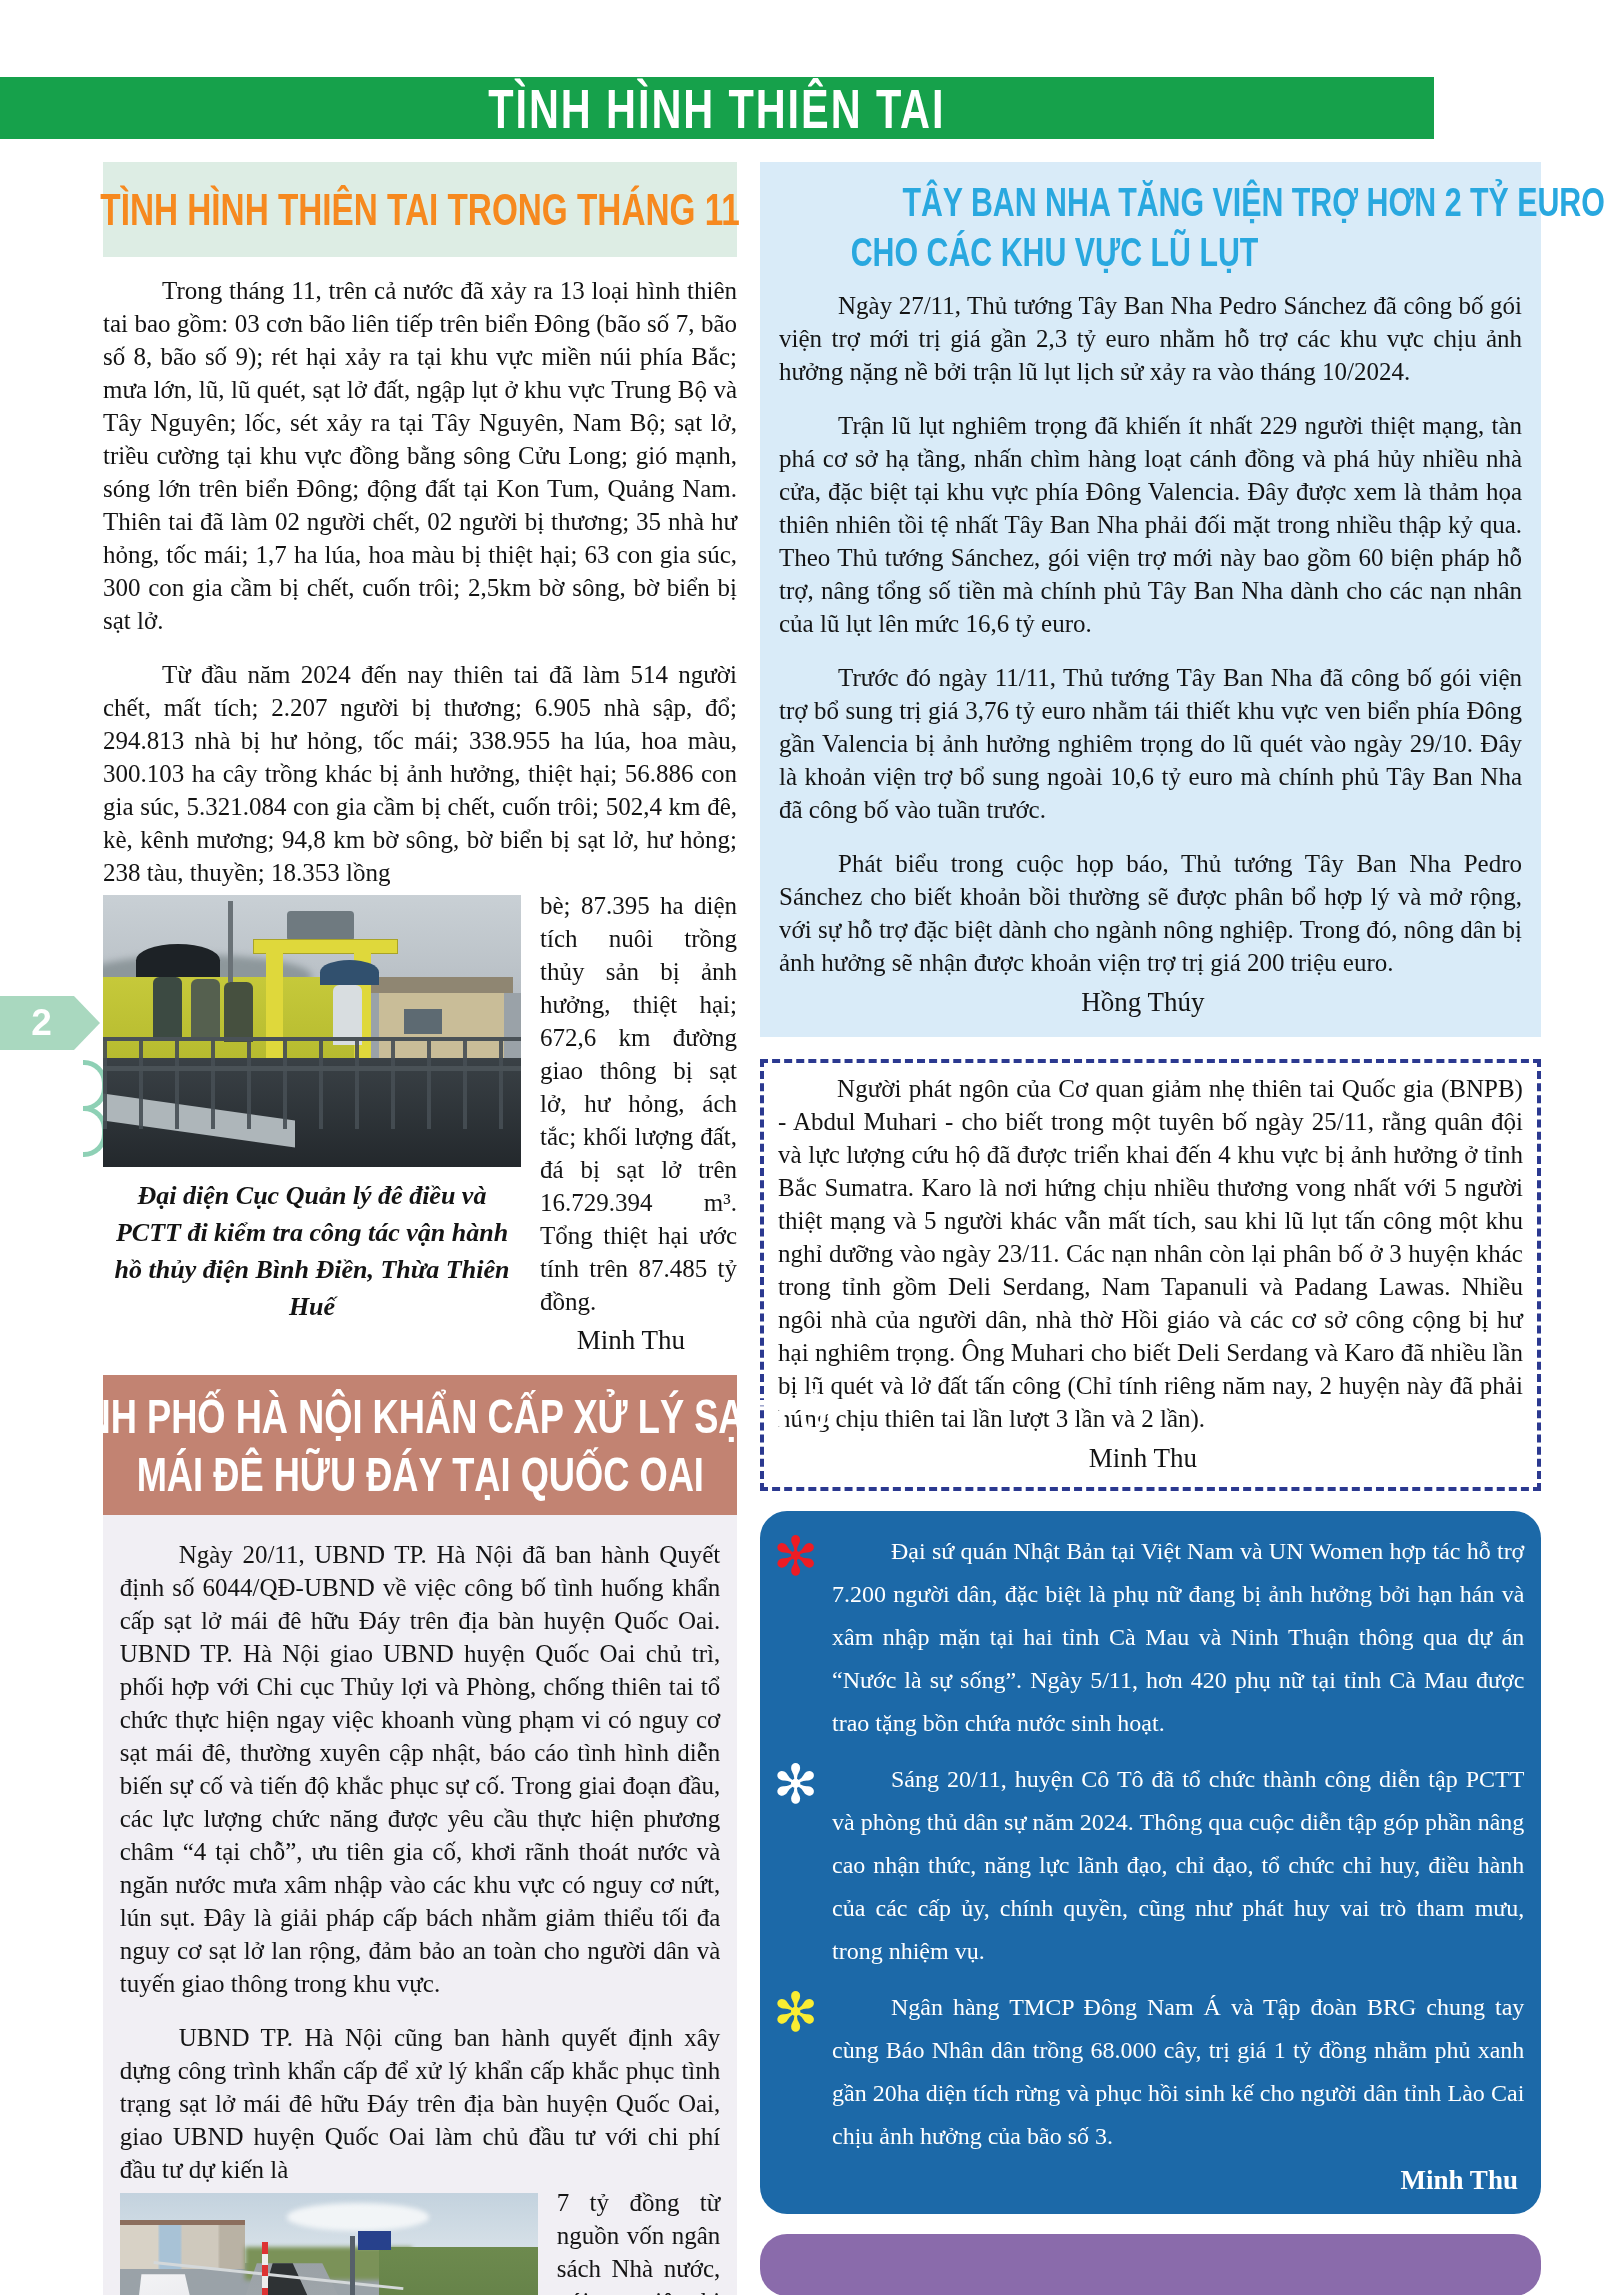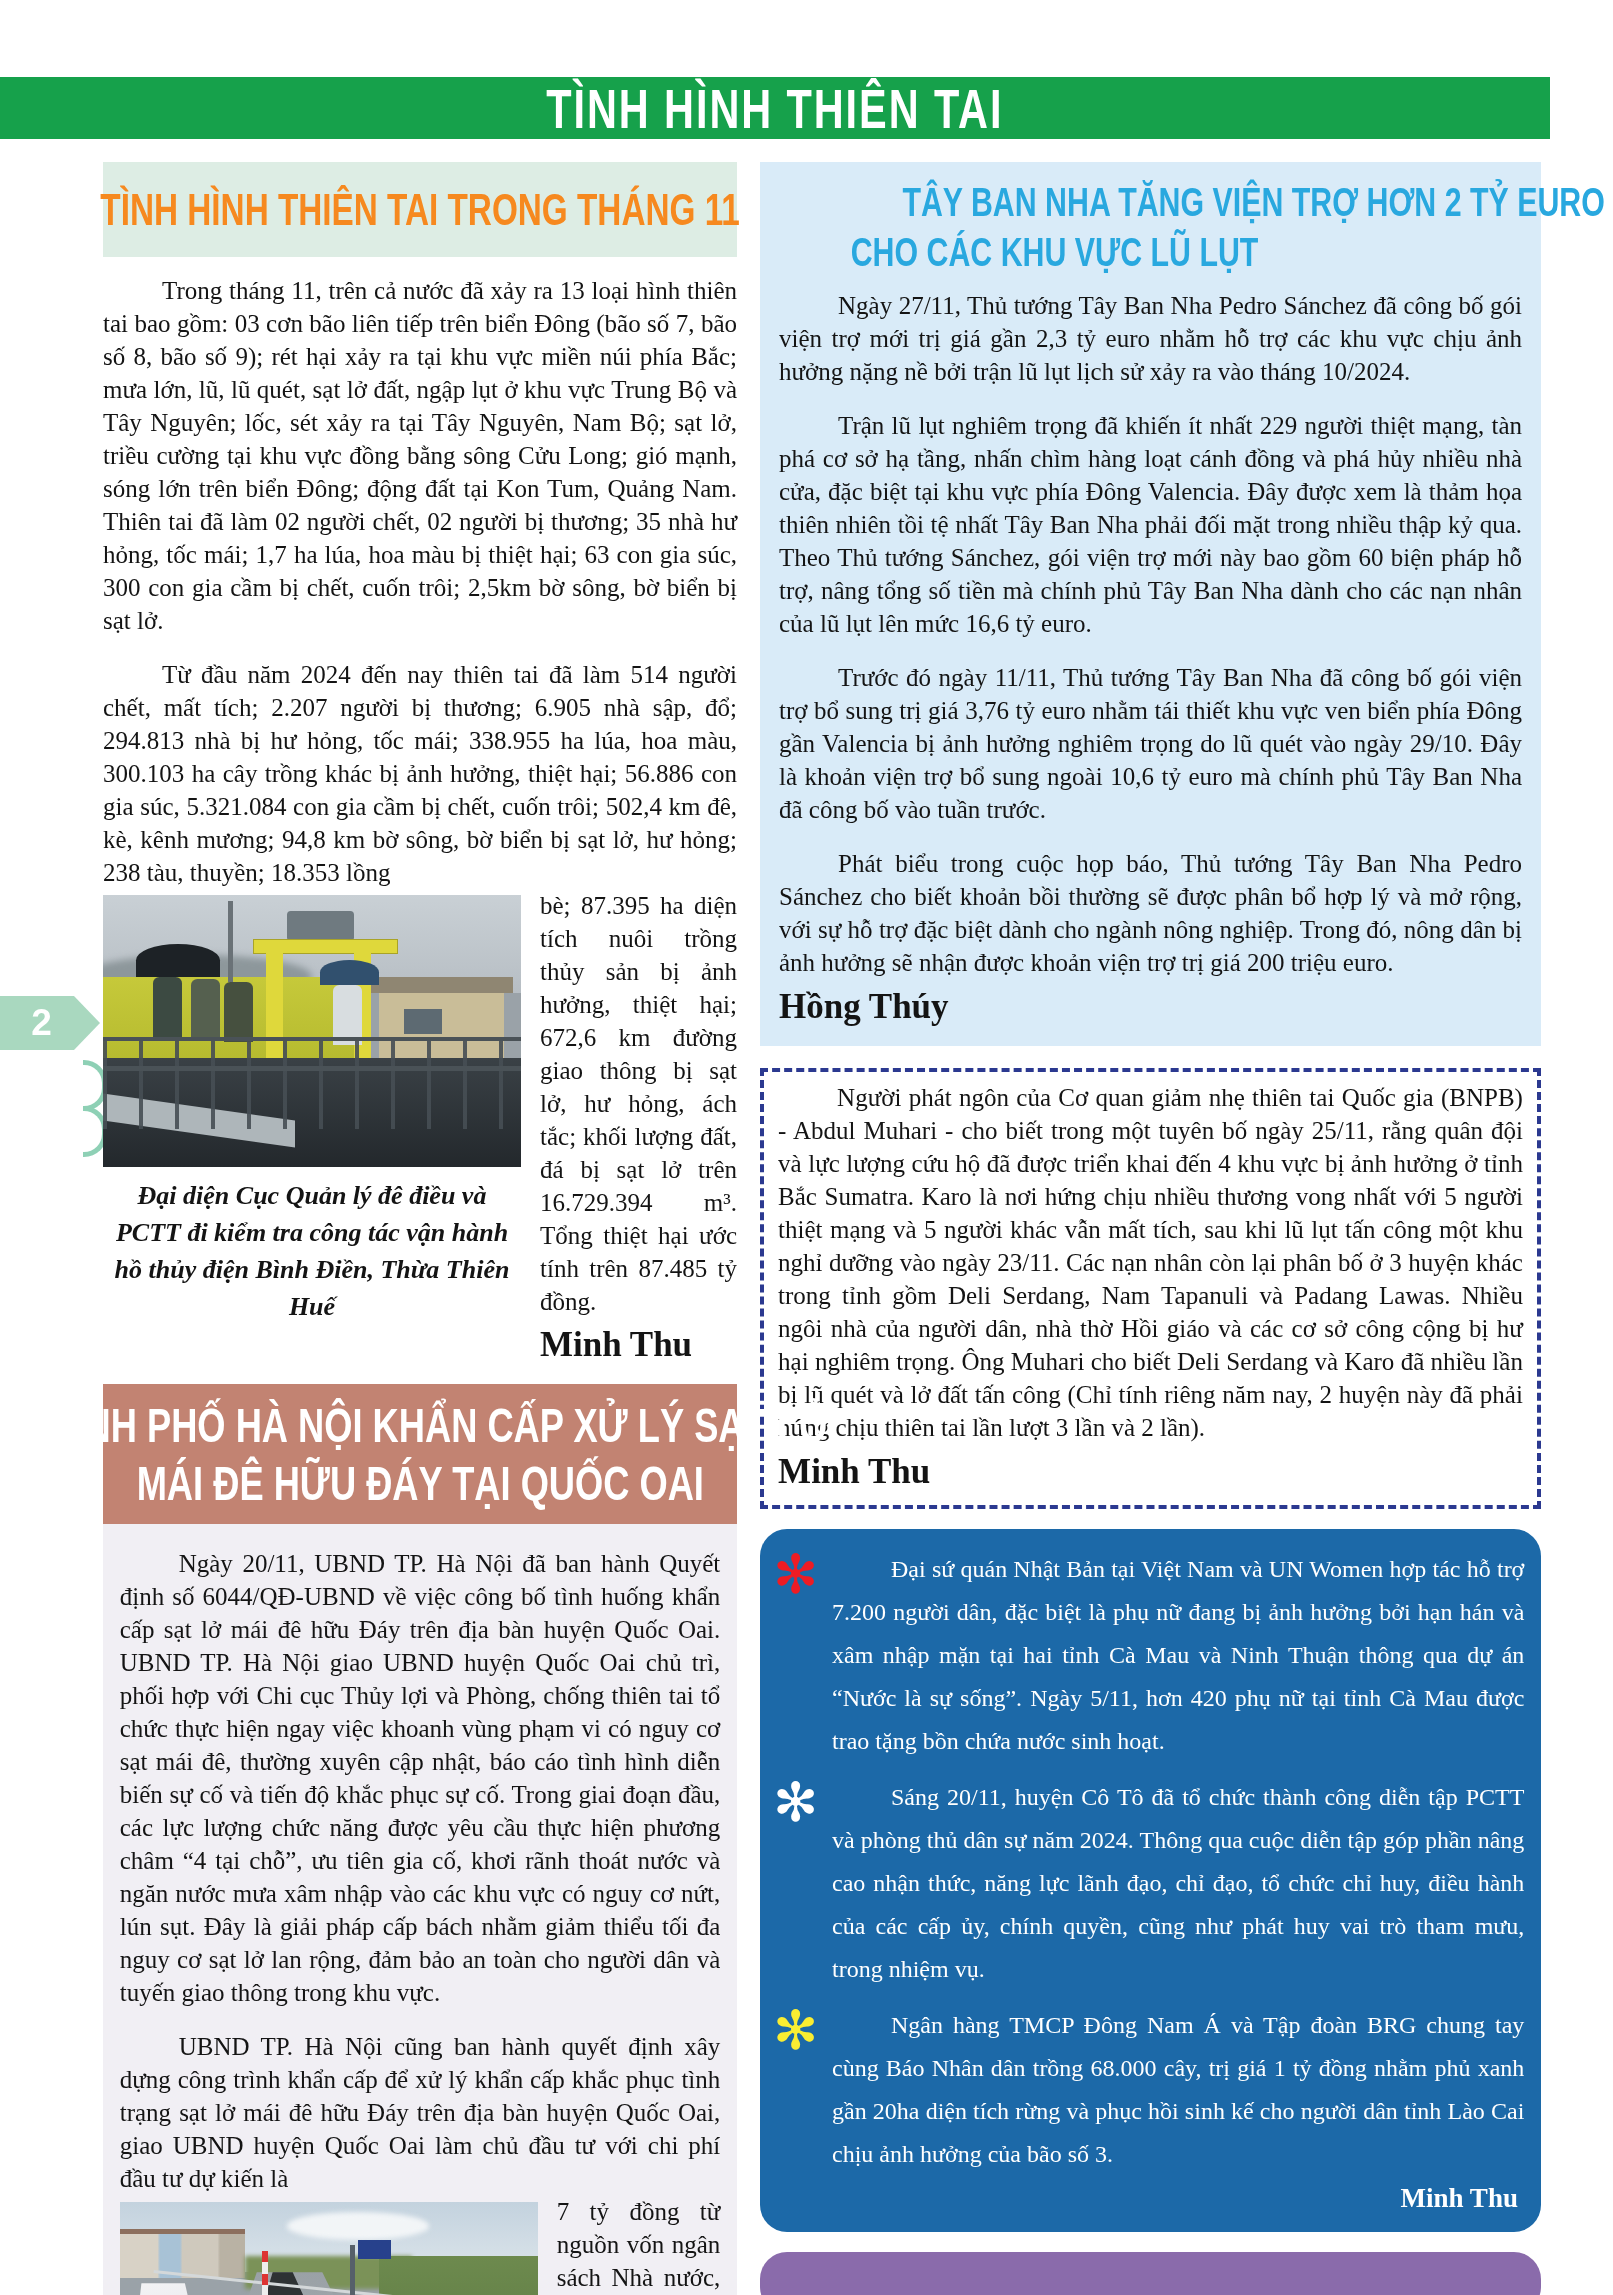--- a/index.html
+++ b/index.html
@@ -1,20 +1,20 @@
 <!DOCTYPE html>
 <html style="font-size:10.3px"><head>
 <meta charset="utf-8">
 <style>
   html,body{margin:0;padding:0;background:#ffffff;}
   .page{position:relative;width:1614px;height:2295px;background:#ffffff;
         font-family:"Liberation Serif",serif;color:#141414;overflow:hidden;}
 
   
-  .banner{position:absolute;top:77px;left:0;width:1550px;height:62px;background:#16A14B;
+  .banner{position:absolute;top:77px;left:0;width:1434px;height:62px;background:#16A14B;
           display:flex;align-items:center;justify-content:center;}
   .banner-title{color:#ffffff;font-size:56px;letter-spacing:2.6px;}
 
   .condensed{font-family:"Liberation Sans",sans-serif;font-weight:700;display:inline-block;
              transform:scaleX(0.74);transform-origin:center;white-space:nowrap;}
 
   
   .page-num{position:absolute;left:0;top:996px;width:100px;height:54px;background:#A9D8BF;
             clip-path:polygon(0 0,74% 0,100% 50%,74% 100%,0 100%);
             display:flex;align-items:center;justify-content:center;padding-right:16.7px;box-sizing:border-box;
@@ -25,21 +25,21 @@
   .arc-2{top:1106px;}
 
   
   .cols{position:absolute;top:162px;left:103px;width:1438px;display:flex;gap:23px;}
   .col-left{width:634px;flex:0 0 634px;}
   .col-right{width:781px;flex:0 0 781px;}
 
   
   .body-p{font-size:25px;line-height:33px;text-align:justify;text-indent:59px;margin:0;}
   .body-p + .body-p{margin-top:21px;}
-  .signoff{text-align:left;font-weight:700;font-size:35px;margin:7.7px 15.4px 0 0;}
+  .signoff{text-align:center;font-weight:400;font-size:27px;margin:7.7px 15.4px 0 0;}
   .caption{font-weight:700;font-style:italic;text-align:center;font-size:26px;line-height:37px;margin-top:10.3px;}
   .clearfix::after{content:"";display:block;clear:both;}
 
   
   .headline1-box{background:#DDEDE4;height:95px;display:flex;align-items:center;justify-content:center;
                  margin-bottom:16.7px;}
   .headline1-box .condensed{color:#F6891F;font-size:45px;}
 
   .photo-float{float:left;width:418px;margin:6.4px 19px 2.6px 0;}
   .photo-frame{width:418px;height:272px;position:relative;overflow:hidden;background:#9aa2a8;}

